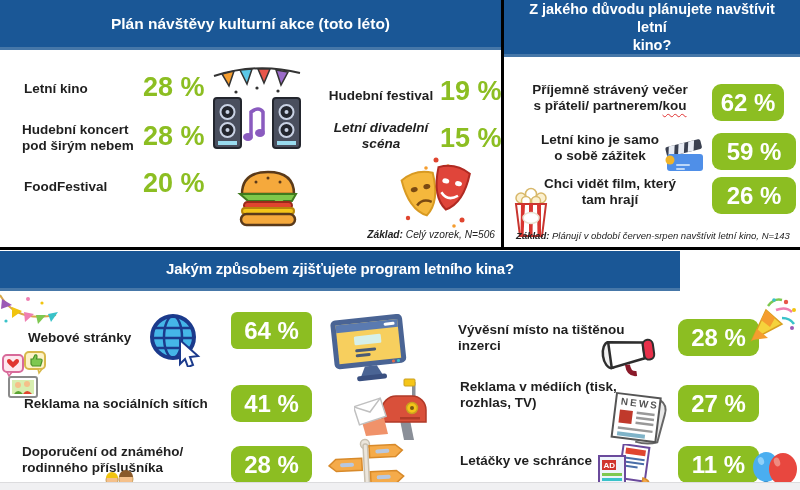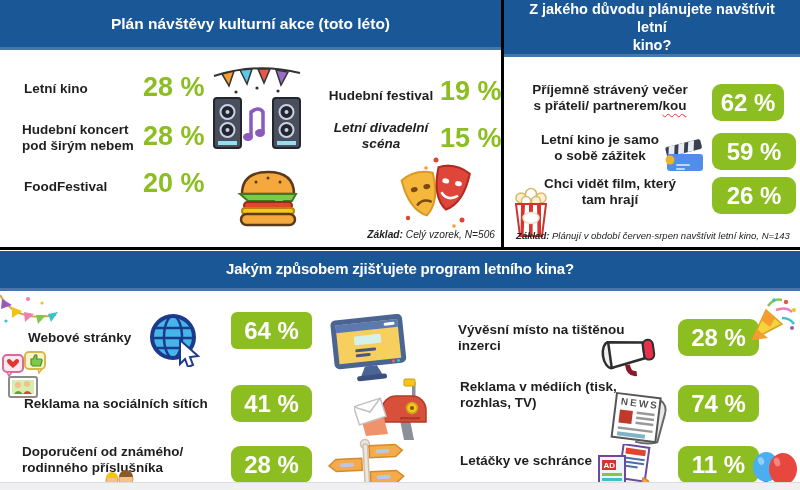--- a/index.html
+++ b/index.html
@@ -160,21 +160,21 @@
       <polygon points="17,18 21,18 20.5,50 17,50" fill="#d8352f"></polygon>
       <polygon points="25,18 29,18 29,50 25.5,50" fill="#d8352f"></polygon>
       <ellipse cx="19" cy="32" rx="8" ry="5.5" fill="#fff" stroke="#e8e0d0" stroke-width="1.5"></ellipse>
     </svg>
   </div>
 
   <div class="note" style="left:508px;top:230px;width:290px;text-align:center;font-size:9.5px;">
     <span class="nb">Základ:</span><span> Plánují v období červen-srpen navštívit letní kino, N=143</span>
   </div>
 
-  <div class="hdr" style="left:0;top:251px;width:800px;height:37px;font-size:15px;letter-spacing:-0.2px;">Jakým způsobem zjišťujete program letního kina?</div>
+  <div class="hdr" style="left:0;top:251px;width:680px;height:37px;font-size:15px;letter-spacing:-0.2px;">Jakým způsobem zjišťujete program letního kina?</div>
 
   <div class="icon" style="left:-2px;top:293px;width:62px;height:48px;">
     <svg viewBox="0 0 62 48">
       <path d="M2 2 Q18 30 58 22" fill="none" stroke="#d8a84a" stroke-width="2"></path>
       <polygon points="4,6 14,12 3,16" fill="#9b59b6"></polygon>
       <polygon points="14,14 24,18 14,25" fill="#f1c40f"></polygon>
       <polygon points="26,19 36,21 27,29" fill="#ef7fb2"></polygon>
       <polygon points="38,22 48,22 40,31" fill="#7ec850"></polygon>
       <polygon points="50,21 60,19 53,29" fill="#39c2c9"></polygon>
       <circle cx="30" cy="6" r="2" fill="#ef7fb2"></circle>
@@ -320,21 +320,21 @@
         <text x="11" y="17" font-size="10" font-weight="bold" fill="#555" letter-spacing="2" font-family="'Liberation Sans',sans-serif">NEWS</text>
         <rect x="11" y="22" width="13" height="13" fill="#c0392b"></rect>
         <rect x="28" y="22" width="18" height="2.5" fill="#999"></rect>
           <rect x="28" y="27" width="18" height="2.5" fill="#999"></rect>
         <rect x="28" y="32" width="18" height="2.5" fill="#999"></rect>
           <rect x="11" y="39" width="35" height="2.5" fill="#999"></rect>
         <rect x="11" y="44" width="28" height="4" fill="#7fb3c8"></rect>
       </g>
     </svg>
   </div>
-  <div class="box" style="left:678px;top:385px;width:81px;height:37px;">74 %</div>
+  <div class="box" style="left:678px;top:385px;width:81px;height:37px;">27 %</div>
 
   <div class="lbl" style="left:460px;top:453px;width:160px;">Letáčky ve schránce</div>
   <div class="icon" style="left:597px;top:444px;width:60px;height:50px;">
     <svg viewBox="0 0 60 50">
       <g transform="rotate(8 38 20)">
         <rect x="24" y="2" width="26" height="34" fill="#fff" stroke="#6a4a9c" stroke-width="2"></rect>
         <rect x="27" y="5" width="20" height="6" fill="#e0452f"></rect>
         <rect x="27" y="14" width="20" height="2" fill="#4a6ea8"></rect>
           <rect x="27" y="18" width="20" height="2" fill="#4a6ea8"></rect>
         <rect x="27" y="22" width="14" height="2" fill="#4a6ea8"></rect>

